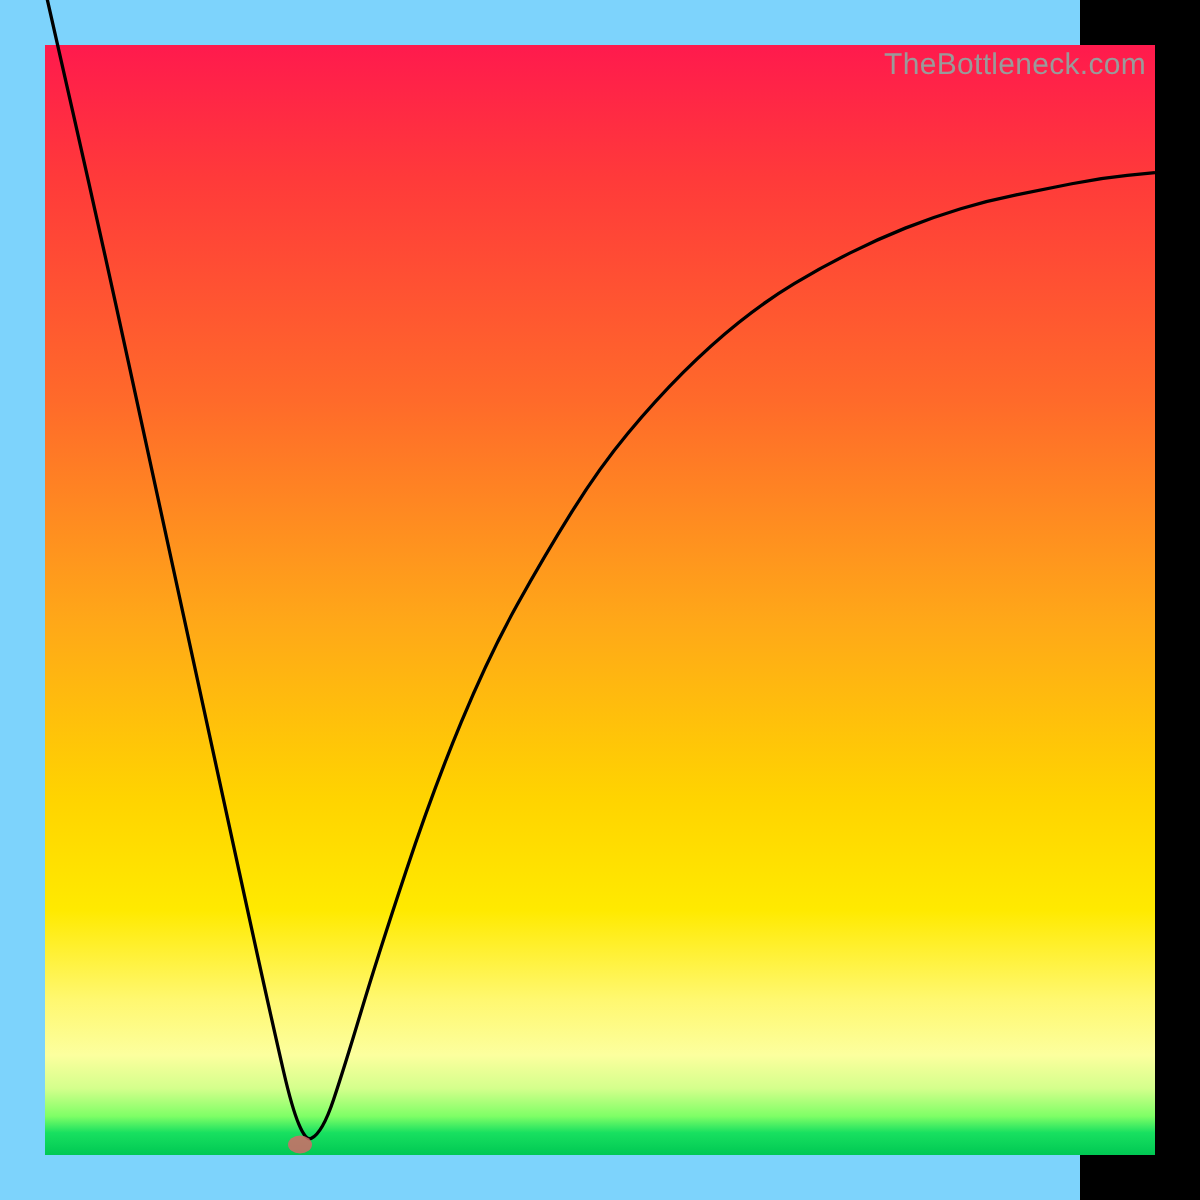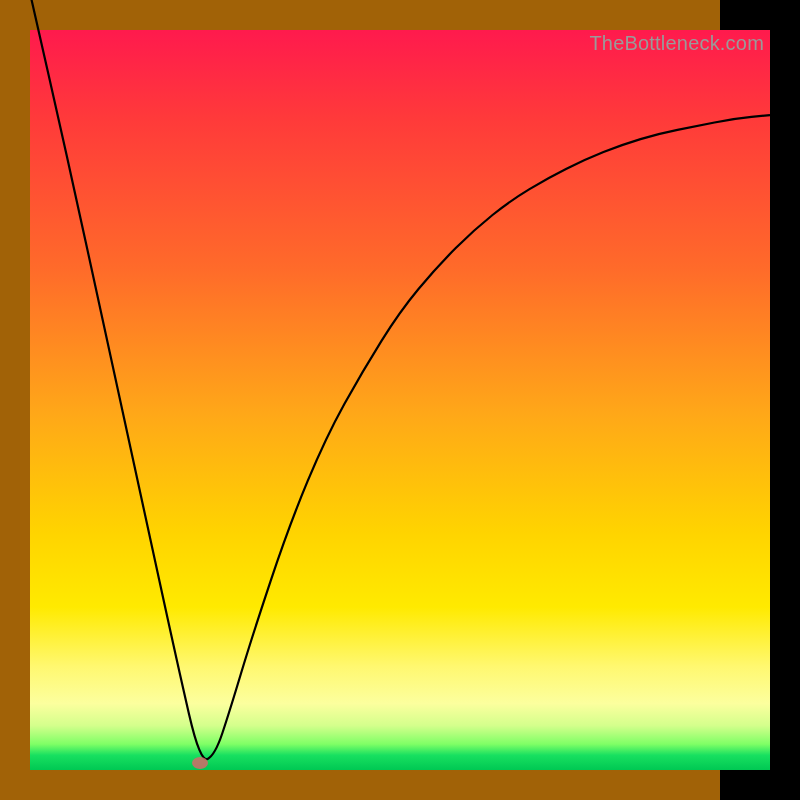--- a/index.html
+++ b/index.html
@@ -8,21 +8,21 @@
     width: 800px;
     height: 800px;
     background: #000;
     font-family: Arial, Helvetica, sans-serif;
     overflow: hidden;
   }
   .frame {
     position: relative;
     width: 720px;
     height: 800px;
-    background: #a16207;
+    background: #7dd3fc;
   }
   .plot-area {
     position: absolute;
     left: 30px;
     top: 30px;
     width: 740px;
     height: 740px;
     
     background: linear-gradient(to bottom,
       #ff1a4d 0%,

